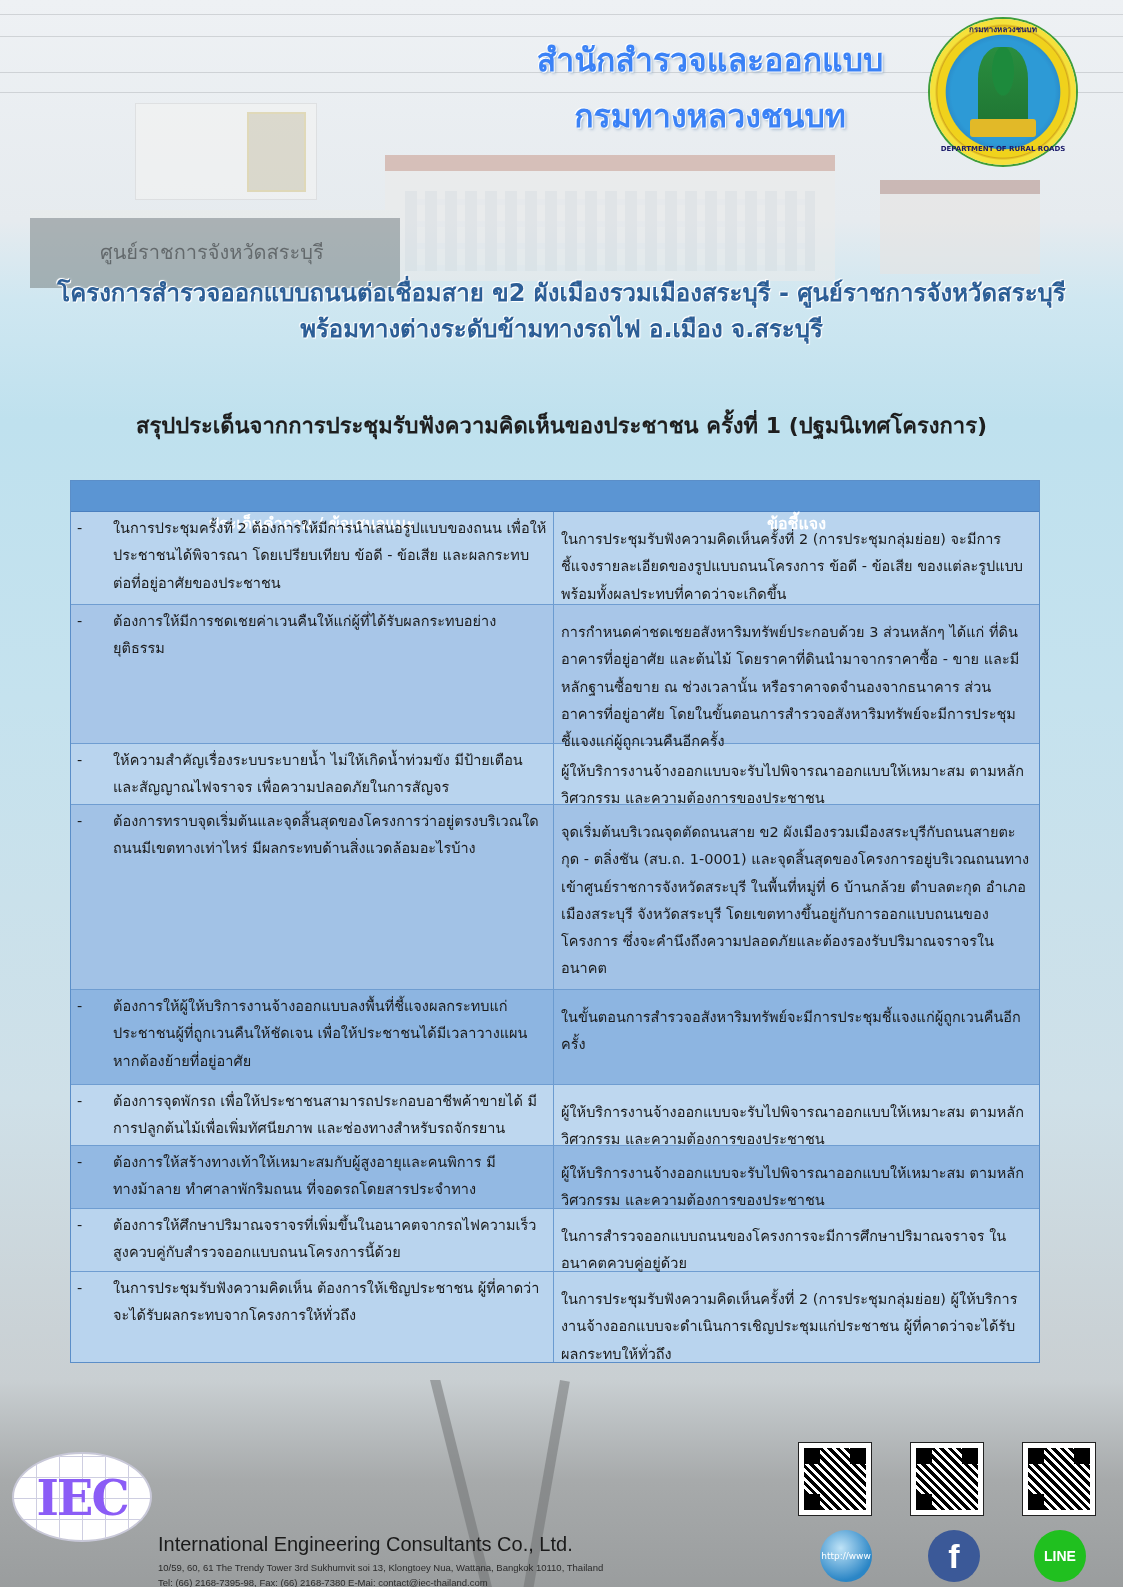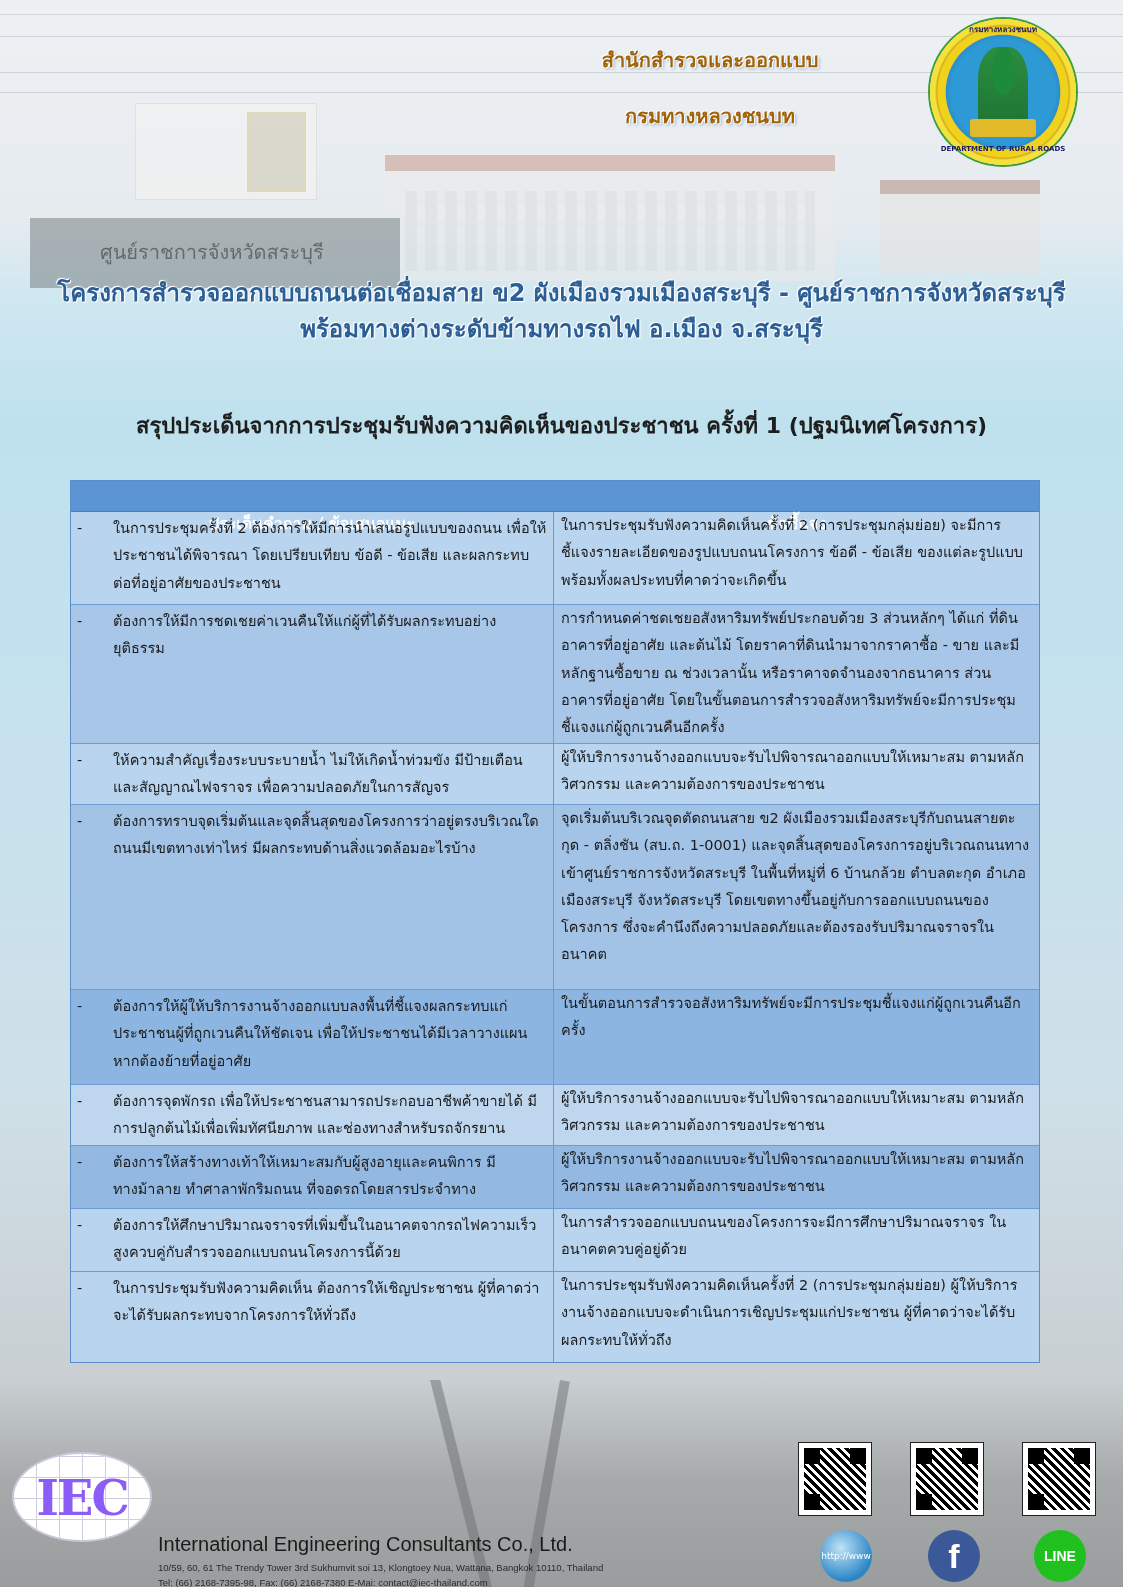--- a/index.html
+++ b/index.html
@@ -14,43 +14,43 @@
   .bg-billboard .pic { position: absolute; right: 10px; top: 8px; width: 55px; height: 76px; background: #cfc8b0; border: 2px solid #d9c98c; }
   .bg-sign { position: absolute; left: 30px; top: 210px; width: 370px; height: 70px; background: #7a8384; border-top: 8px solid #e9ece9; }
   .bg-sign span { position: absolute; left: 70px; top: 18px; color: #000000; font-size: 20px; }
   .bg-building { position: absolute; left: 385px; top: 155px; width: 450px; height: 110px; background: #ecebea; border-top: 16px solid #c99b8d; }
   .bg-building .win { position: absolute; left: 20px; right: 20px; top: 20px; bottom: 10px;
     background: repeating-linear-gradient(90deg, #dcdfe1 0 12px, transparent 12px 20px), repeating-linear-gradient(0deg, #e6e8ea 0 6px, transparent 6px 22px); }
   .bg-guard { position: absolute; left: 880px; top: 180px; width: 160px; height: 80px; background: #e7e4e2; border-top: 14px solid #b48f86; }
   .bg-rail { position: absolute; left: 0; top: 1380px; width: 1123px; height: 207px; overflow: hidden; opacity: 0.5; }
   .bg-rail .track { position: absolute; width: 10px; height: 300px; background: #6d6f70; transform-origin: top left; }
 
-  .header-title { position: absolute; left: 500px; top: 32px; width: 420px; text-align: center; color: #a16207;
-    font-size: 20px; font-weight: bold; line-height: 56px; text-shadow: 1px 1px 0 #fff, -1px -1px 0 #fff, 2px 2px 3px #9fb5cc; }
+  .header-title { position: absolute; left: 500px; top: 32px; width: 420px; text-align: center; color: #3b82f6;
+    font-size: 32px; font-weight: bold; line-height: 56px; text-shadow: 1px 1px 0 #fff, -1px -1px 0 #fff, 2px 2px 3px #9fb5cc; }
   .logo { position: absolute; left: 930px; top: 19px; width: 146px; height: 146px; border-radius: 50%;
     background: radial-gradient(circle, #2d9ad6 0 50%, #2b8fcc 55%, #f0d21c 56% 63%, #d4a91a 64%, #f5e13a 66% 90%, #4aa63c 91% 100%);
     box-shadow: 0 0 0 2px #3f9d3a; }
   .logo .figure { position: absolute; left: 48px; top: 28px; width: 50px; height: 80px;
     background: radial-gradient(ellipse at 50% 30%, #1d8a3c 0 30%, transparent 32%), linear-gradient(#2a8e3f, #1f7533); border-radius: 40% 40% 10% 10%; }
   .logo .throne { position: absolute; left: 40px; top: 100px; width: 66px; height: 18px; background: #e2b928; border-radius: 3px; }
   .logo .ring-text { position: absolute; left: 0; width: 146px; text-align: center; font-size: 8px; font-weight: bold; color: #1a1a6a; }
 
   .project-title { position: absolute; left: 30px; top: 275px; width: 1063px; text-align: center; color: #2c5e96;
     font-size: 24px; font-weight: bold; line-height: 36px; text-shadow: 1px 1px 0 #fff, -1px -1px 0 #fff, 0 0 3px #fff; }
   .summary-title { position: absolute; left: 30px; top: 408px; width: 1063px; text-align: center; color: #1e1e1e;
     font-size: 22px; font-weight: bold; }
 
   .table { position: absolute; left: 70px; top: 480px; width: 968px; border: 1px solid #5b8ec8; border-collapse: collapse; }
   .thead { display: flex; height: 30px; background: #5b95d3; color: #fff; font-size: 16px; font-weight: bold; border-bottom: 1px solid #4a7fbf; }
   .thead div { display: flex; align-items: center; justify-content: center; margin-top: 42px; }
   .col-a { width: 483px; border-right: 1px solid #6b9bd0; box-sizing: border-box; }
   .col-b { width: 485px; box-sizing: border-box; }
   .trow { display: flex; border-bottom: 1px solid #6f9dd1; font-size: 14.5px; line-height: 27.3px; color: #1b1b1b; }
   .trow .col-a { display: flex; padding: 3px 6px 3px 6px; }
-  .trow .col-b { padding: 0 6px 3px 7px; }
+  .trow .col-b { padding: 14px 6px 3px 7px; }
   .dash { width: 36px; flex: none; }
   .tone-1 { background: #b9d4ee; }
   .tone-2 { background: #a8c6e8; }
   .tone-3 { background: #a2c2e6; }
   .tone-4 { background: #8db5e1; }
   .tone-5 { background: #bed7ef; }
   .tone-6 { background: #93b9e3; }
 
   .footer-logo { position: absolute; left: 12px; top: 1452px; width: 136px; height: 86px; border-radius: 50%;
     background: #fff; border: 2px solid #c8c8d8; overflow: hidden; }

